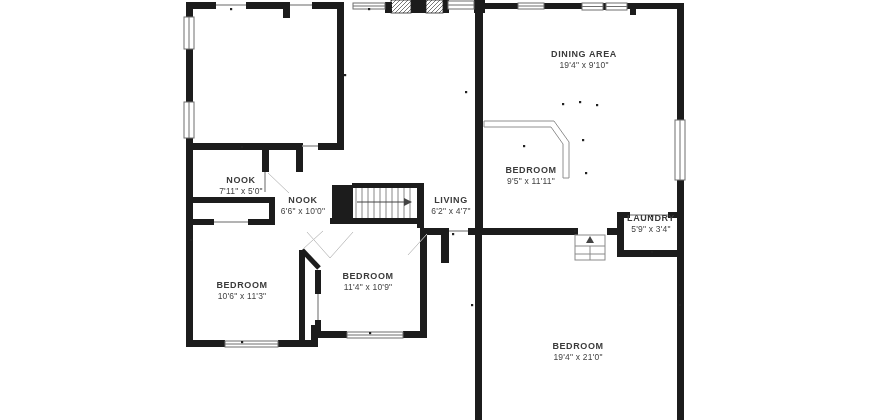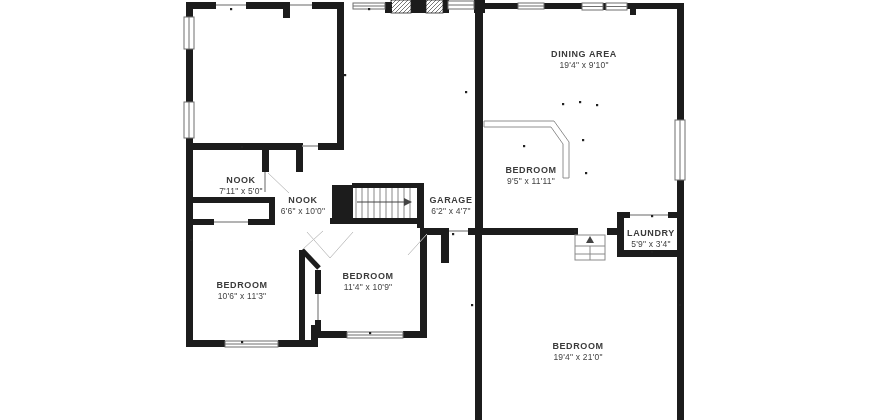--- a/index.html
+++ b/index.html
@@ -210,24 +210,24 @@
   </div>
   <div class="room-label" style="left:241px;top:186px">
     <div class="rname">NOOK</div>
       <div class="rdims">7'11" x 5'0"</div>
   </div>
   <div class="room-label" style="left:303px;top:206px">
     <div class="rname">NOOK</div>
       <div class="rdims">6'6" x 10'0"</div>
   </div>
   <div class="room-label" style="left:451px;top:206px">
-    <div class="rname">GARAGE</div>
+    <div class="rname">LIVING</div>
       <div class="rdims">6'2" x 4'7"</div>
   </div>
-  <div class="room-label" style="left:651px;top:239px">
+  <div class="room-label" style="left:651px;top:224px">
     <div class="rname">LAUNDRY</div>
       <div class="rdims">5'9" x 3'4"</div>
   </div>
   <div class="room-label" style="left:242px;top:291px">
     <div class="rname">BEDROOM</div>
       <div class="rdims">10'6" x 11'3"</div>
   </div>
   <div class="room-label" style="left:368px;top:282px">
     <div class="rname">BEDROOM</div>
       <div class="rdims">11'4" x 10'9"</div>

